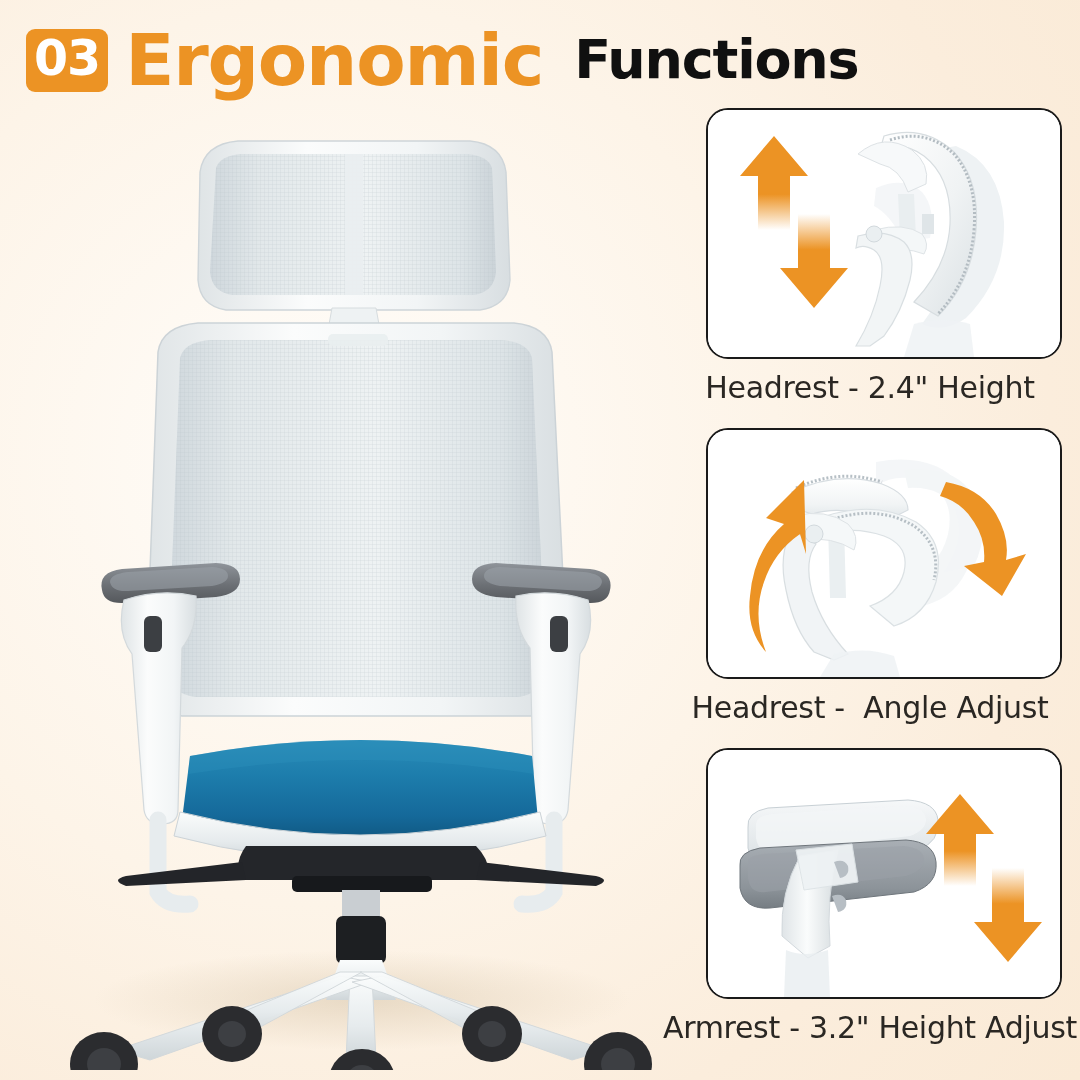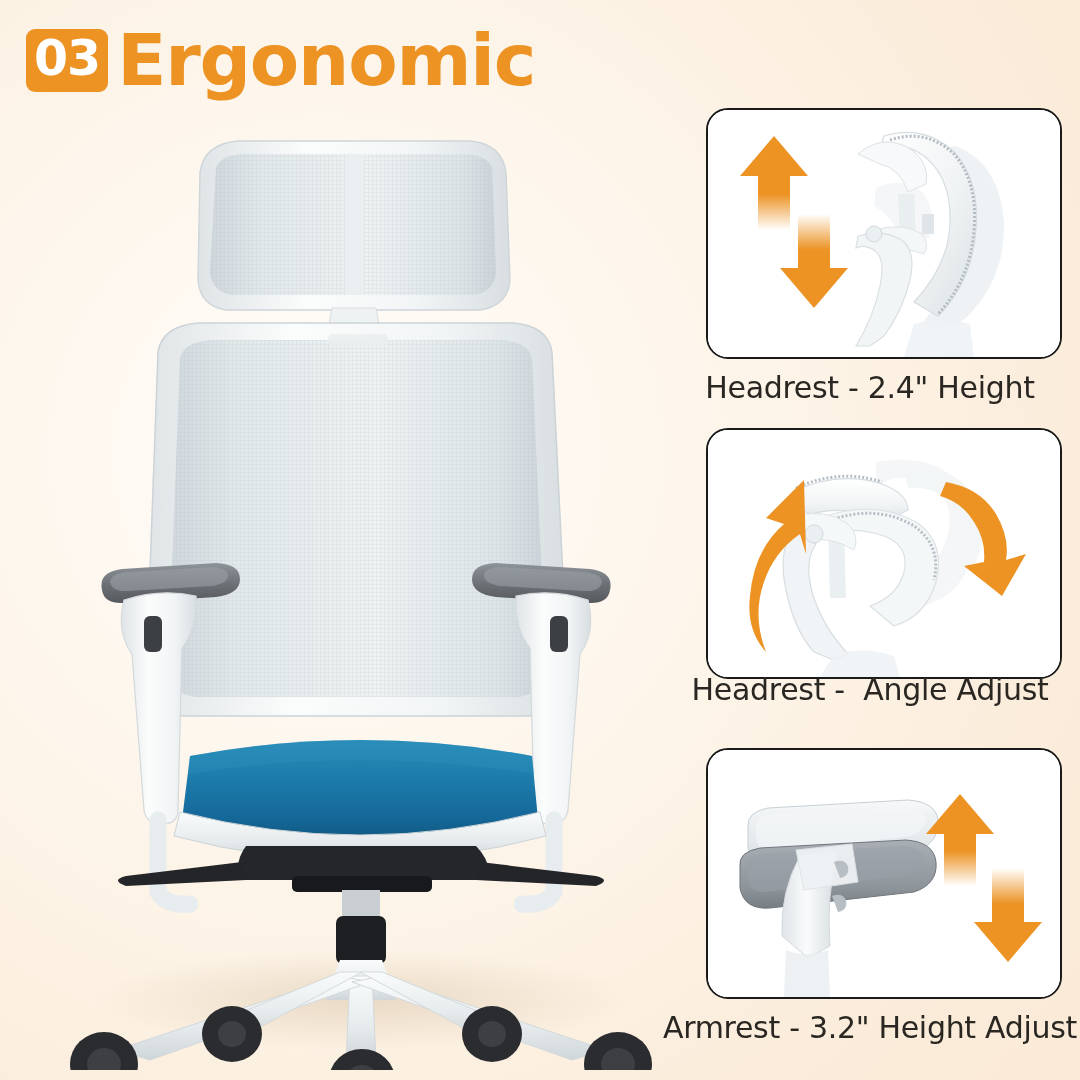--- a/index.html
+++ b/index.html
@@ -10,21 +10,21 @@
     position:relative;
   }
   .stage{
     position:absolute;inset:0;
     background:
       radial-gradient(circle at 30% 42%, #fffdfa 0%, #fdf4e8 46%, #fbeddc 74%, #faead6 100%);
   }
 
   
   .header{position:absolute;left:26px;top:24px;}
-  .title-row{display:flex;align-items:center;gap:9px;}
+  .title-row{display:flex;align-items:center;gap:17px;}
   .badge{
     background:#ec9324;color:#ffffff;
     border-radius:9px;
     font-size:49px;font-weight:bold;
     line-height:1;
     padding:5px 8px 9px 8px;
     letter-spacing:-1px;
     font-family:"DejaVu Sans", sans-serif;
   }
   .t-orange{color:#ec9324;font-size:72px;font-weight:bold;letter-spacing:-1.2px;
@@ -44,38 +44,39 @@
   }
   #panel-0{top:108px;}
   #panel-1{top:428px;}
   #panel-2{top:748px;}
   .caption{
     position:absolute;left:660px;width:420px;text-align:center;
     font-size:30px;color:#2a2723;letter-spacing:-0.3px;
     font-family:"DejaVu Sans", sans-serif;white-space:pre;
   }
   #caption-0{top:370px;}
-  #caption-1{top:672px;}
+  #caption-1{top:690px;}
   #caption-2{top:1010px;}
 
   .pnl-svg{position:absolute;inset:0;width:100%;height:100%;}
 
   
   .chair-wrap{position:absolute;left:40px;top:120px;width:640px;height:950px;}
   .chair-svg{width:100%;height:100%;display:block;}
 </style>
 </head>
 <body>
 
 <div class="stage">
 
   <div class="header">
     <div class="title-row">
       <span class="badge">03</span>
       <span class="t-orange">Ergonomic</span>
+      <span class="t-black">Functions</span>
     </div>
   </div>
 
   <div class="chair-wrap">
     <svg class="chair-svg" viewBox="0 0 640 950" xmlns="http://www.w3.org/2000/svg">
       <defs>
         <linearGradient id="meshG" x1="0" y1="0" x2="1" y2="0">
           <stop offset="0%" stop-color="#cfd7dc"></stop>
           <stop offset="18%" stop-color="#e2e8ea"></stop>
           <stop offset="55%" stop-color="#eef2f3"></stop>

